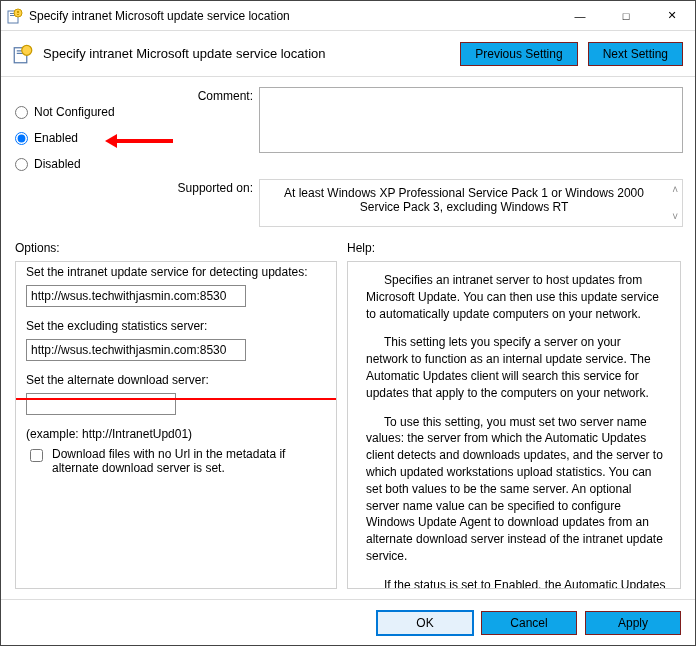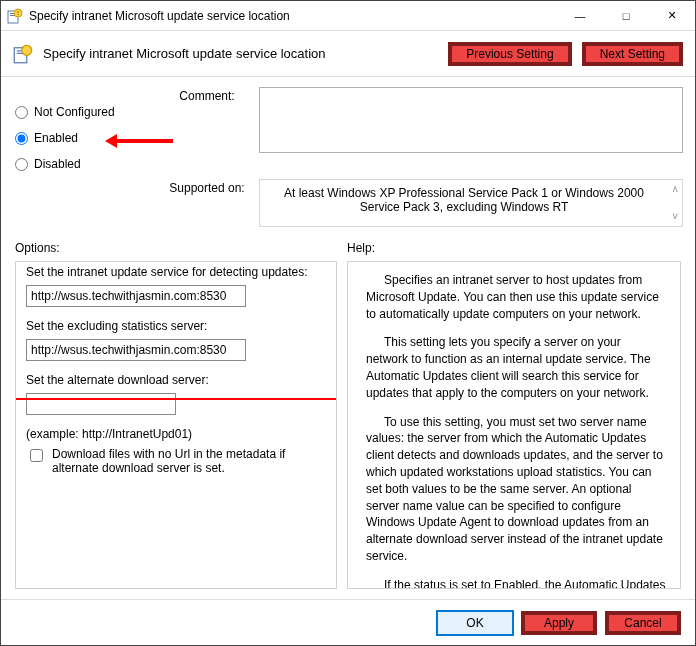--- a/index.html
+++ b/index.html
@@ -45,40 +45,40 @@
     padding: 0 12px;
     border-bottom: 1px solid #ddd;
     gap: 10px;
   }
   .headerrow .icon2 {
     width: 20px; height:20px;
     display:flex;align-items:center;justify-content:center;
   }
   .headerrow .htitle { flex:1; font-size: 13px; }
   .btn {
-    border: 4px solid #7f1d1d;
-    background: #ef4444;
+    border: 1px solid #7f1d1d;
+    background: #0ea5e9;
     height: 24px;
     padding: 0 14px;
     font-size: 12px;
     font-family: inherit;
     cursor: pointer;
   }
   .section-top {
     display:grid;
     grid-template-columns: 140px 92px 1fr;
     padding: 10px 12px 4px 14px;
     column-gap: 6px;
     row-gap: 8px;
     align-items:start;
   }
   .radio-col { display:flex; flex-direction:column; gap:12px; padding-top:2px;margin-top:16px;}
   .radio-row { display:flex; align-items:center; gap:6px; position:relative;}
   input[type=radio] { margin:0; width:13px;height:13px;}
-  .label-right { text-align:center; padding-top:2px;}
+  .label-right { text-align:right; padding-top:2px;}
   textarea.comment {
     width: 100%;
     height: 66px;
     resize: none;
     font-family: inherit;
     font-size:12px;
     border:1px solid #adadad;
     padding:2px 4px;
   }
   .supported-box {
@@ -135,21 +135,21 @@
   .chk-row input { margin-top:2px;}
   .footer {
     height: 46px;
     border-top:1px solid #ddd;
     display:flex;
     justify-content:flex-end;
     align-items:center;
     padding: 0 14px;
     gap: 8px;
   }
-  .btn.wide { width: 76px; padding:0; text-align:center;}
+  .btn.wide { width: 96px; padding:0; text-align:center;}
   .btn.primary { border:1px solid #0078d7; outline:1px solid #0078d7; background:#e5f1fb;}
   .highlight-red {
     position:absolute;
     border:2px solid #ff0000;
     pointer-events:none;
   }
   .arrow {
     position:absolute;
     left: 90px;
     top: 3px;
@@ -255,17 +255,17 @@
     <div class="help-col">
       <p>Specifies an intranet server to host updates from Microsoft Update. You can then use this update service to automatically update computers on your network.</p>
       <p>This setting lets you specify a server on your network to function as an internal update service. The Automatic Updates client will search this service for updates that apply to the computers on your network.</p>
       <p>To use this setting, you must set two server name values: the server from which the Automatic Updates client detects and downloads updates, and the server to which updated workstations upload statistics. You can set both values to be the same server. An optional server name value can be specified to configure Windows Update Agent to download updates from an alternate download server instead of the intranet update service.</p>
       <p>If the status is set to Enabled, the Automatic Updates client connects to the specified intranet Microsoft update service (or alternate download server), instead of Windows Update, to</p>
     </div>
   </div>
 
   <div class="footer">
     <button class="btn wide primary">OK</button>
+    <button class="btn wide">Cancel</button>
     <button class="btn wide">Apply</button>
-    <button class="btn wide">Cancel</button>
   </div>
 
 </div>
 
 </body></html>

